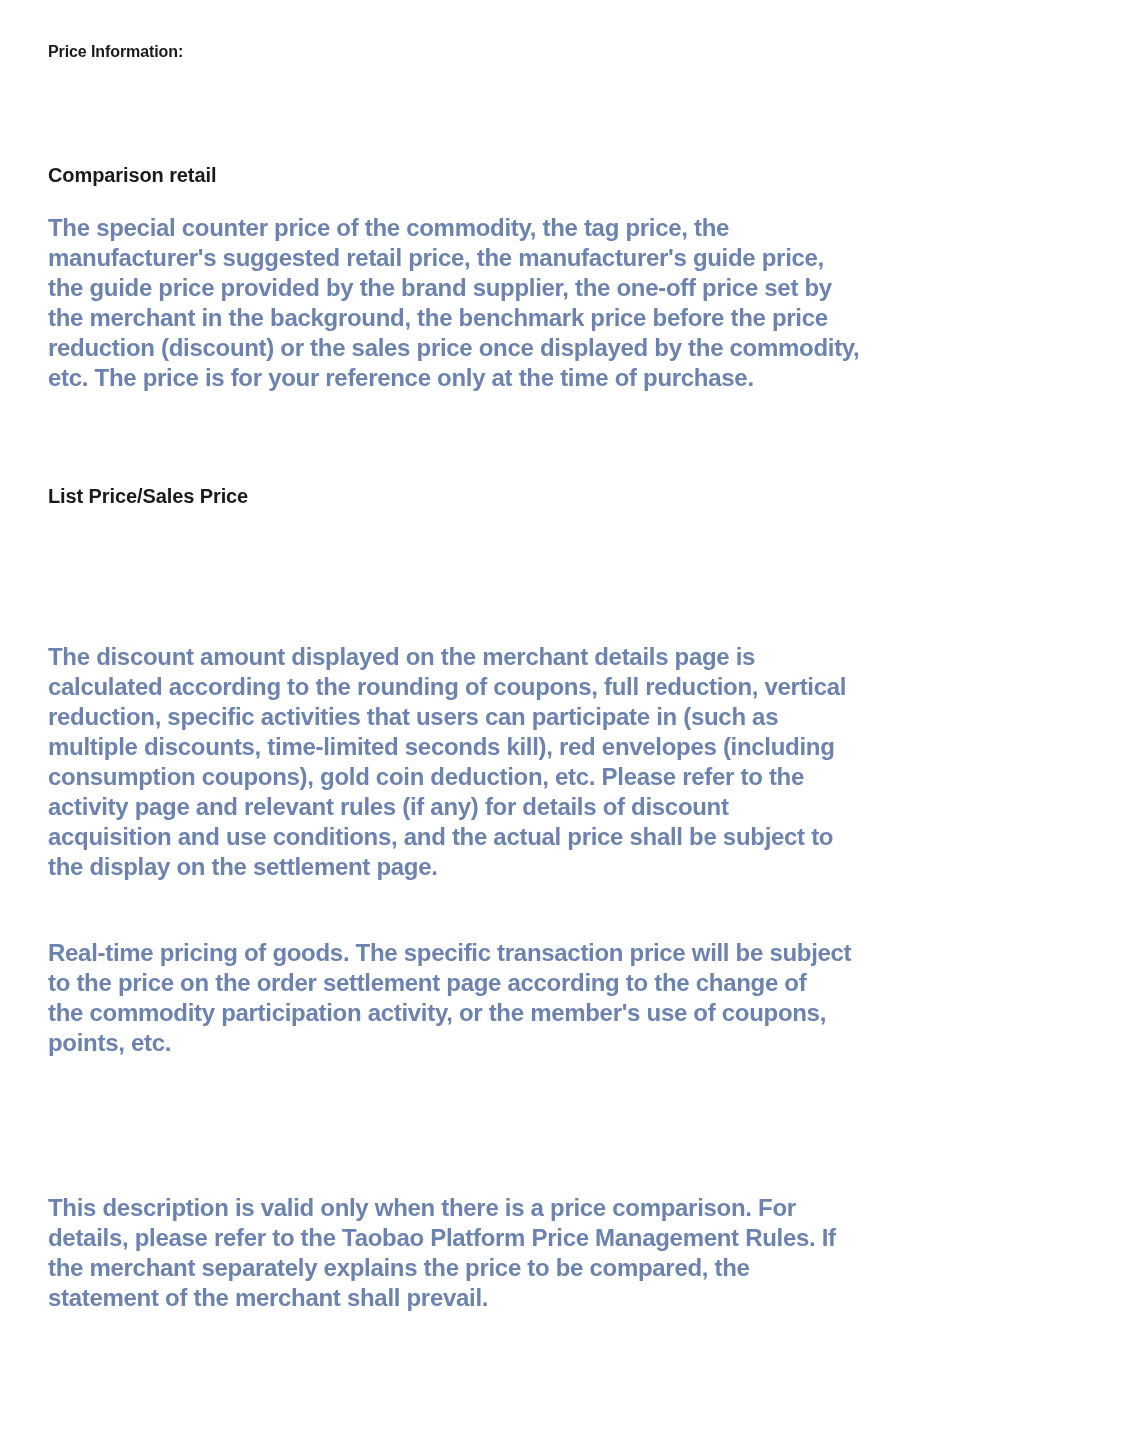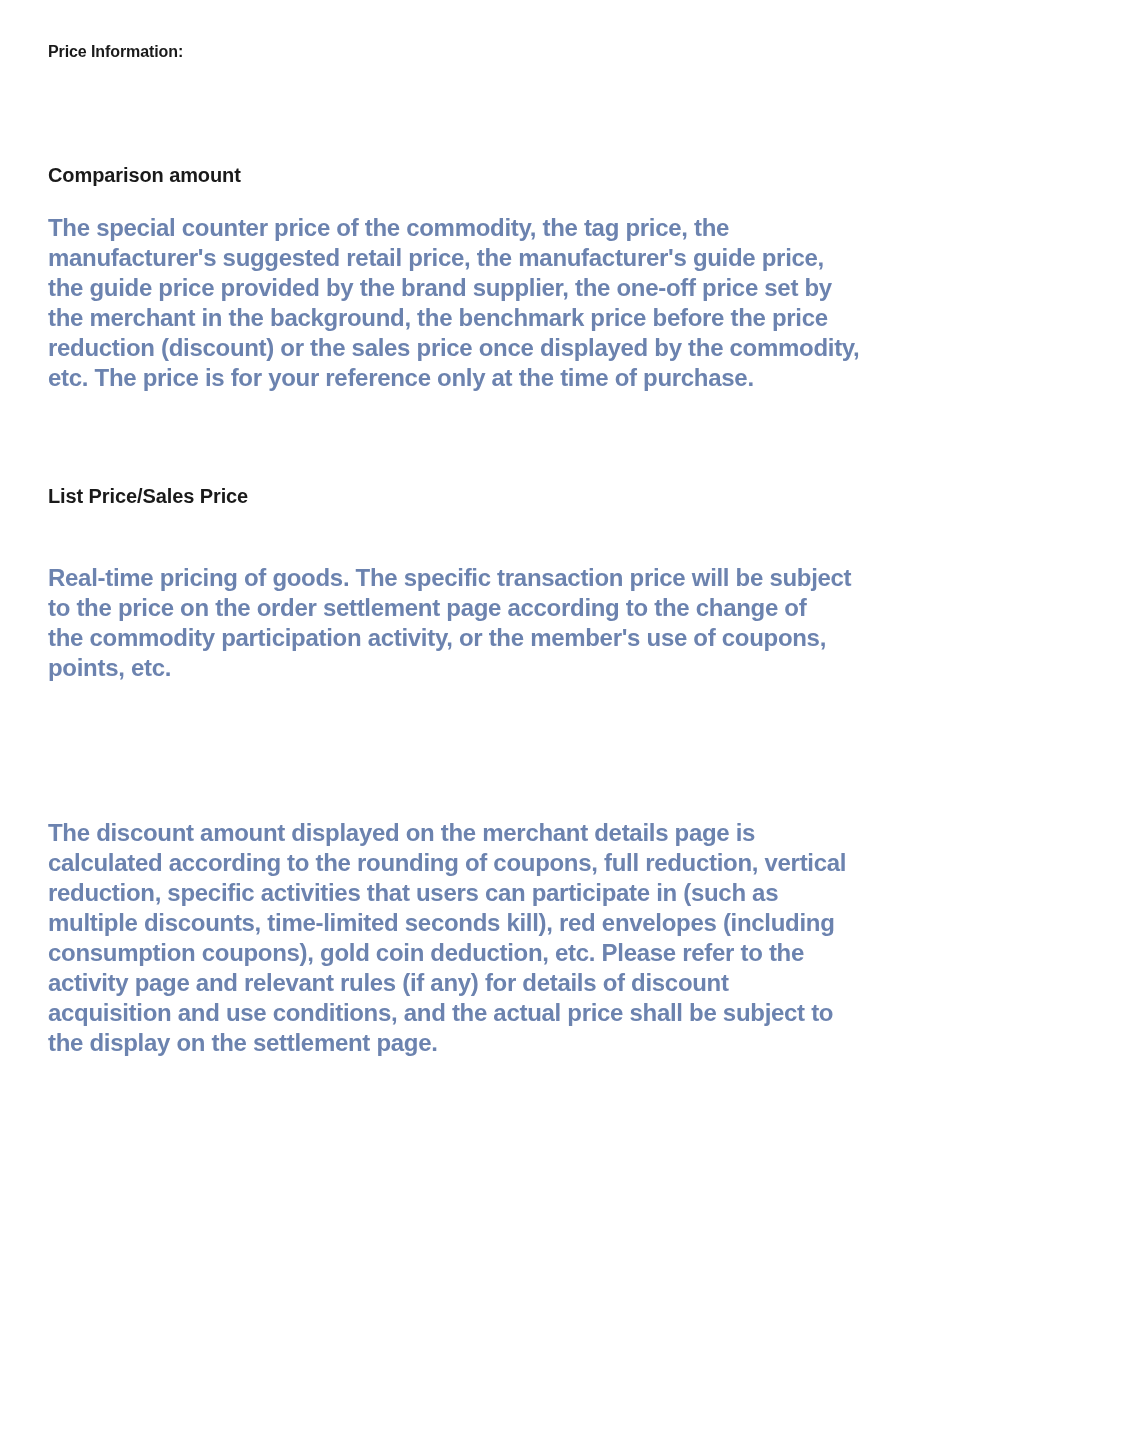--- a/index.html
+++ b/index.html
@@ -47,39 +47,43 @@
   .p3 { margin: 135px 0 0 0; }
   .p4 { margin: 135px 0 0 0; }
 </style>
 </head>
 <body>
 
 <div class="page">
 
   <div class="doc-title">Price Information:</div>
 
-  <h2 class="section-heading h-comparison">Comparison amount</h2>
+  <h2 class="section-heading h-comparison">Comparison retail</h2>
 
   <p class="body-para p1">The special counter price of the commodity, the tag price, the
 manufacturer's suggested retail price, the manufacturer's guide price,
 the guide price provided by the brand supplier, the one-off price set by
 the merchant in the background, the benchmark price before the price
 reduction (discount) or the sales price once displayed by the commodity,
 etc. The price is for your reference only at the time of purchase.</p>
 
   <h2 class="section-heading h-list">List Price/Sales Price</h2>
 
-  <p class="body-para p2">Real-time pricing of goods. The specific transaction price will be subject
-to the price on the order settlement page according to the change of
-the commodity participation activity, or the member's use of coupons,
-points, etc.</p>
-
   <p class="body-para p3">The discount amount displayed on the merchant details page is
 calculated according to the rounding of coupons, full reduction, vertical
 reduction, specific activities that users can participate in (such as
 multiple discounts, time-limited seconds kill), red envelopes (including
 consumption coupons), gold coin deduction, etc. Please refer to the
 activity page and relevant rules (if any) for details of discount
 acquisition and use conditions, and the actual price shall be subject to
 the display on the settlement page.</p>
 
+  <p class="body-para p2">Real-time pricing of goods. The specific transaction price will be subject
+to the price on the order settlement page according to the change of
+the commodity participation activity, or the member's use of coupons,
+points, etc.</p>
+
+  <p class="body-para p4">This description is valid only when there is a price comparison. For
+details, please refer to the Taobao Platform Price Management Rules. If
+the merchant separately explains the price to be compared, the
+statement of the merchant shall prevail.</p>
 
 </div>
 
 </body></html>

